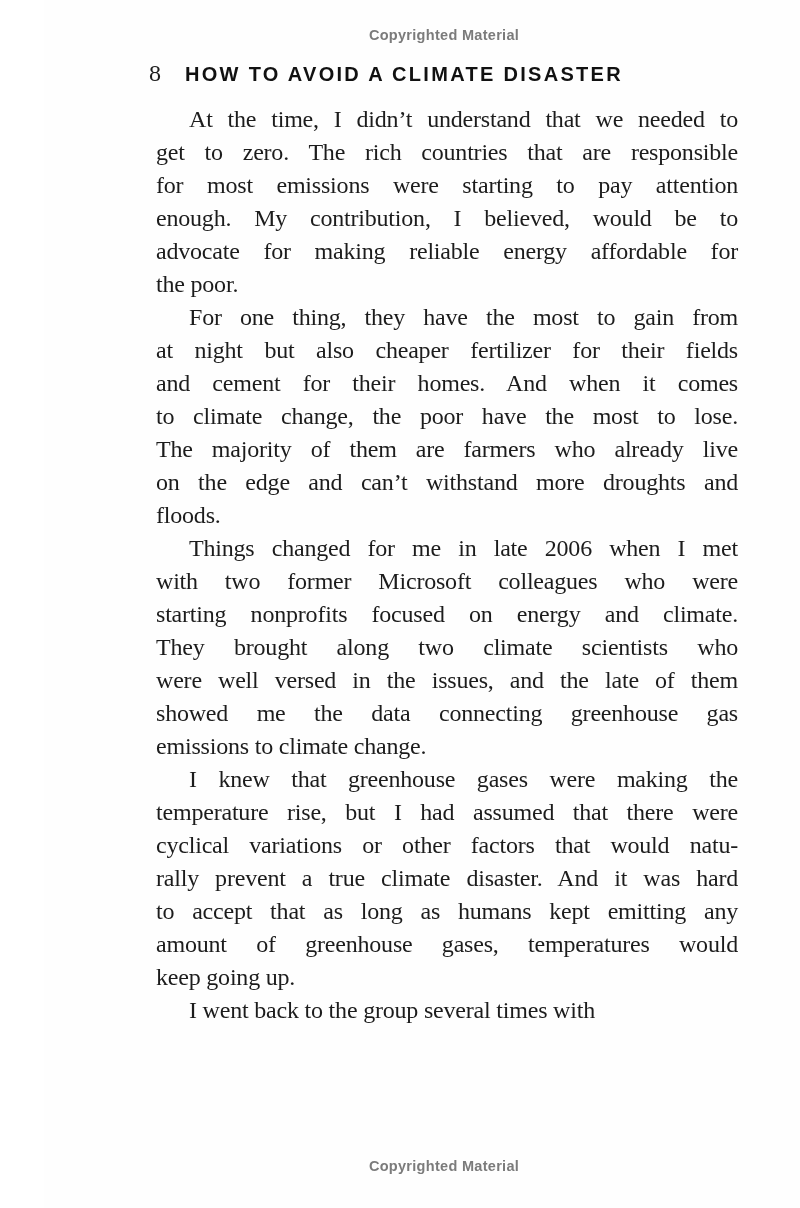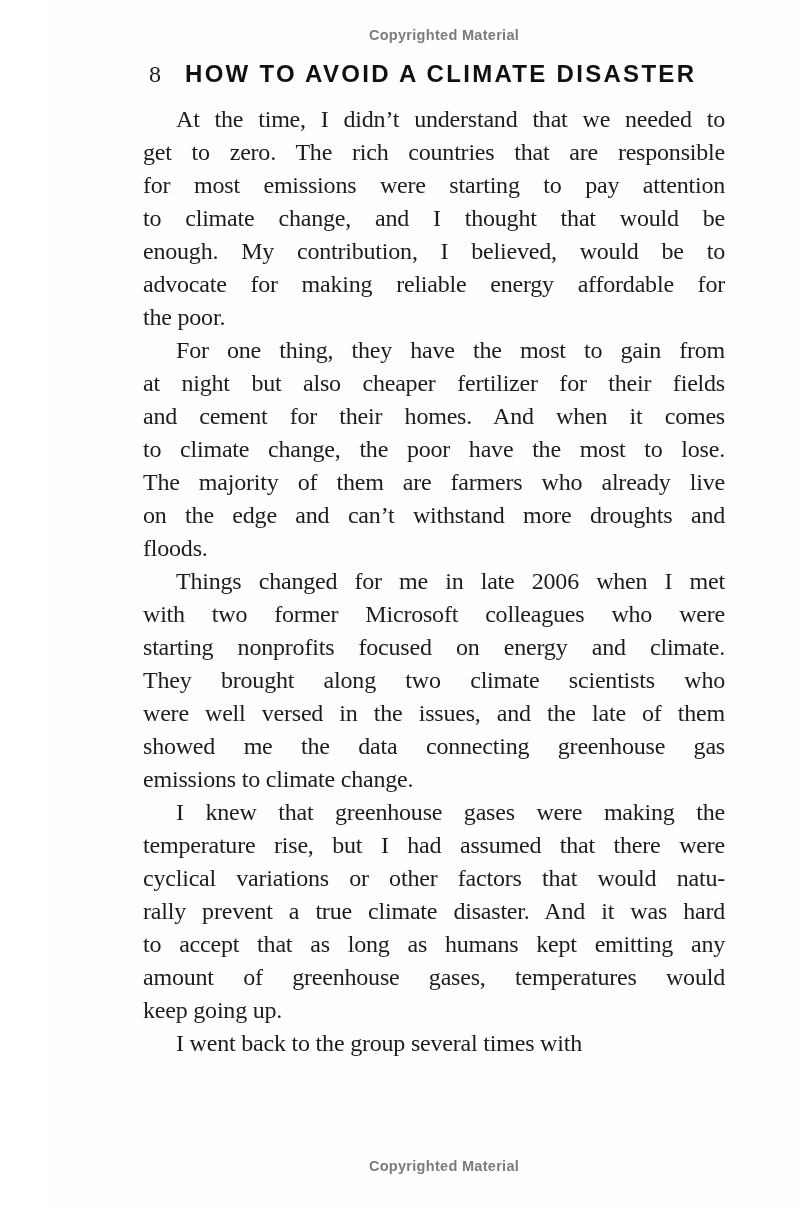--- a/index.html
+++ b/index.html
@@ -38,29 +38,29 @@
   }
   .page-number {
     font-family: "Liberation Serif", serif;
     font-size: 24px;
     color: #1d1d1d;
     margin-right: 24px;
   }
   .header-title {
     font-family: "Liberation Sans", sans-serif;
     font-weight: bold;
-    font-size: 24px;
+    font-size: 20px;
     letter-spacing: 2.3px;
     color: #111111;
     white-space: nowrap;
   }
   .body-text {
     position: absolute;
     top: 103px;
-    left: 99px;
+    left: 112px;
     width: 582px;
     color: #1c1c1c;
   }
   .text-line {
     font-family: "Liberation Serif", serif;
     font-size: 24px;
     line-height: 33px;
     letter-spacing: -0.2px;
     text-align: justify;
     text-align-last: justify;
@@ -84,21 +84,20 @@
   <div class="running-header">
     <span class="page-number">8</span>
     <span class="header-title">HOW TO AVOID A CLIMATE DISASTER</span>
   </div>
 
   <div class="body-text">
       <div>
         <div class="text-line para-start">At the time, I didn’t understand that we needed to</div>
         <div class="text-line">get to zero. The rich countries that are responsible</div>
         <div class="text-line">for most emissions were starting to pay attention</div>
-        <div class="text-line">to climate change, and I thought that would be</div>
         <div class="text-line">enough. My contribution, I believed, would be to</div>
         <div class="text-line">advocate for making reliable energy affordable for</div>
         <div class="text-line para-end">the poor.</div>
       </div>
       <div>
         <div class="text-line para-start">For one thing, they have the most to gain from</div>
         <div class="text-line">at night but also cheaper fertilizer for their fields</div>
         <div class="text-line">and cement for their homes. And when it comes</div>
         <div class="text-line">to climate change, the poor have the most to lose.</div>
         <div class="text-line">The majority of them are farmers who already live</div>

